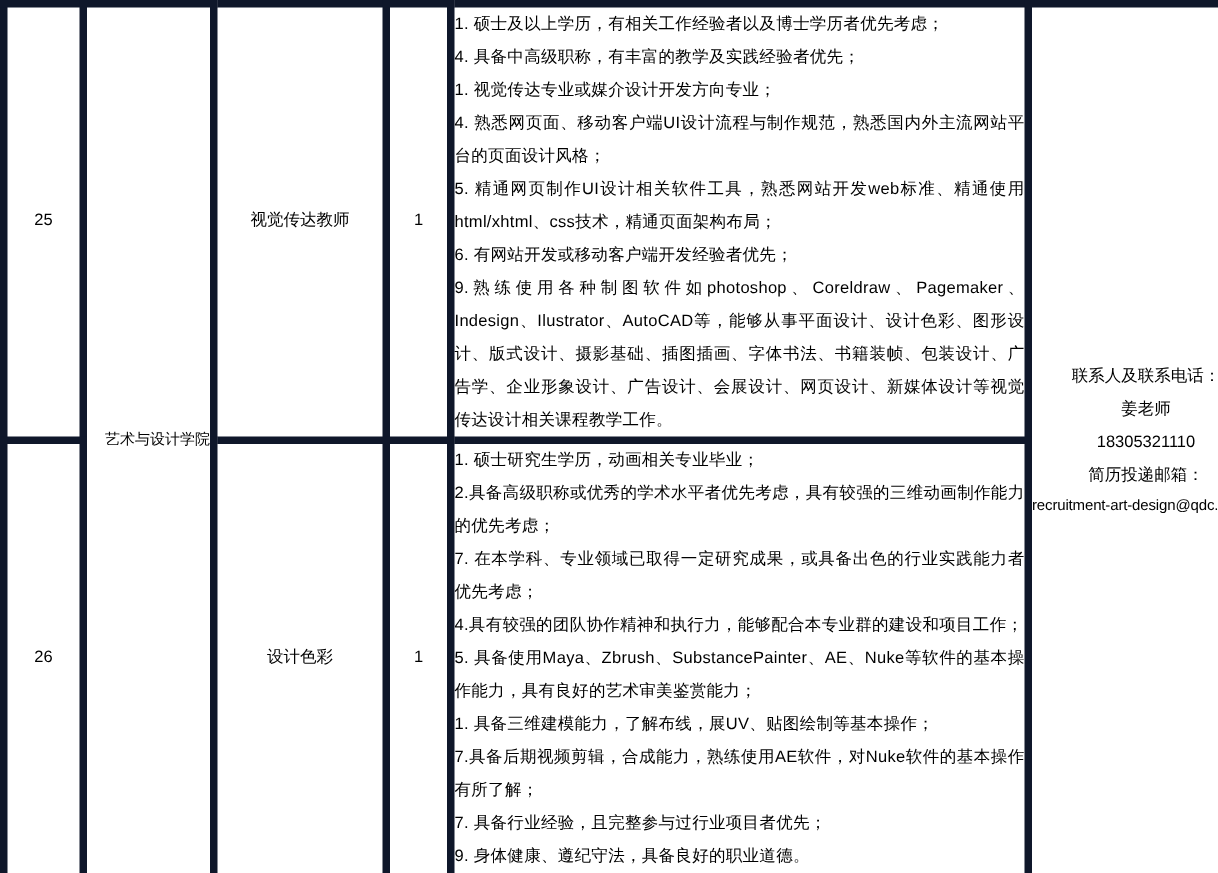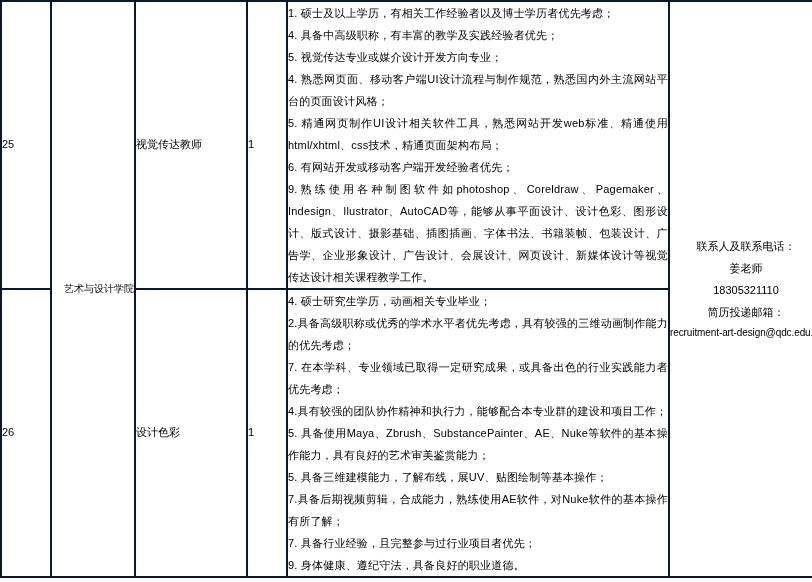--- a/index.html
+++ b/index.html
@@ -18,32 +18,33 @@
     height: 582px;
     position: relative;
     overflow: hidden;
   }
   table.job-table {
     border-collapse: collapse;
     width: 812px;
     table-layout: fixed;
   }
   table.job-table td {
-    border: 2px solid #0f172a;
+    border: 5px solid #0f172a;
     vertical-align: middle;
     padding: 0;
   }
   .col-no      { width: 48px; }
   .col-college { width: 82px; }
   .col-post    { width: 110px; }
   .col-count   { width: 38px; }
   .col-req     { width: 380px; }
   .col-contact { width: 152px; }
 
   .cell-center {
+    text-align: center;
     font-size: 11px;
     line-height: 1.6;
   }
   .req-cell {
     padding: 8px 10px 8px 12px;
     font-size: 11px;
     line-height: 2.0;
     text-align: justify;
     text-justify: inter-ideograph;
   }
@@ -78,45 +79,45 @@
   <table class="job-table">
     <tbody>
       <tr>
         <td class="col-no cell-center" rowspan="1">25</td>
         <td class="col-college vert-college" rowspan="2">艺术与设计学院</td>
         <td class="col-post cell-center">视觉传达教师</td>
         <td class="col-count cell-center">1</td>
         <td class="col-req req-cell">
           <div class="line">1. 硕士及以上学历，有相关工作经验者以及博士学历者优先考虑；</div>
           <div class="line">4. 具备中高级职称，有丰富的教学及实践经验者优先；</div>
-          <div class="line">5. 视觉传达专业或媒介设计开发方向专业；</div>
+          <div class="line">1. 视觉传达专业或媒介设计开发方向专业；</div>
           <div class="line">4. 熟悉网页面、移动客户端UI设计流程与制作规范，熟悉国内外主流网站平台的页面设计风格；</div>
           <div class="line">5. 精通网页制作UI设计相关软件工具，熟悉网站开发web标准、精通使用html/xhtml、css技术，精通页面架构布局；</div>
           <div class="line">6. 有网站开发或移动客户端开发经验者优先；</div>
           <div class="line">9.熟练使用各种制图软件如photoshop、Coreldraw、Pagemaker、Indesign、Ilustrator、AutoCAD等，能够从事平面设计、设计色彩、图形设计、版式设计、摄影基础、插图插画、字体书法、书籍装帧、包装设计、广告学、企业形象设计、广告设计、会展设计、网页设计、新媒体设计等视觉传达设计相关课程教学工作。</div>
         </td>
         <td class="col-contact contact-cell" rowspan="2">
           <div class="line">联系人及联系电话：</div>
           <div class="line">姜老师</div>
           <div class="line">18305321110</div>
           <div class="line">简历投递邮箱：</div>
           <div class="line email">recruitment-art-design@qdc.edu.cn</div>
         </td>
       </tr>
       <tr>
         <td class="col-no cell-center">26</td>
         <td class="col-post cell-center">设计色彩</td>
         <td class="col-count cell-center">1</td>
         <td class="col-req req-cell">
-          <div class="line">4. 硕士研究生学历，动画相关专业毕业；</div>
+          <div class="line">1. 硕士研究生学历，动画相关专业毕业；</div>
           <div class="line">2.具备高级职称或优秀的学术水平者优先考虑，具有较强的三维动画制作能力的优先考虑；</div>
           <div class="line">7. 在本学科、专业领域已取得一定研究成果，或具备出色的行业实践能力者优先考虑；</div>
           <div class="line">4.具有较强的团队协作精神和执行力，能够配合本专业群的建设和项目工作；</div>
           <div class="line">5. 具备使用Maya、Zbrush、SubstancePainter、AE、Nuke等软件的基本操作能力，具有良好的艺术审美鉴赏能力；</div>
-          <div class="line">5. 具备三维建模能力，了解布线，展UV、贴图绘制等基本操作；</div>
+          <div class="line">1. 具备三维建模能力，了解布线，展UV、贴图绘制等基本操作；</div>
           <div class="line">7.具备后期视频剪辑，合成能力，熟练使用AE软件，对Nuke软件的基本操作有所了解；</div>
           <div class="line">7. 具备行业经验，且完整参与过行业项目者优先；</div>
           <div class="line">9. 身体健康、遵纪守法，具备良好的职业道德。</div>
         </td>
       </tr>
     </tbody>
   </table>
 </div>
 
 </body></html>

